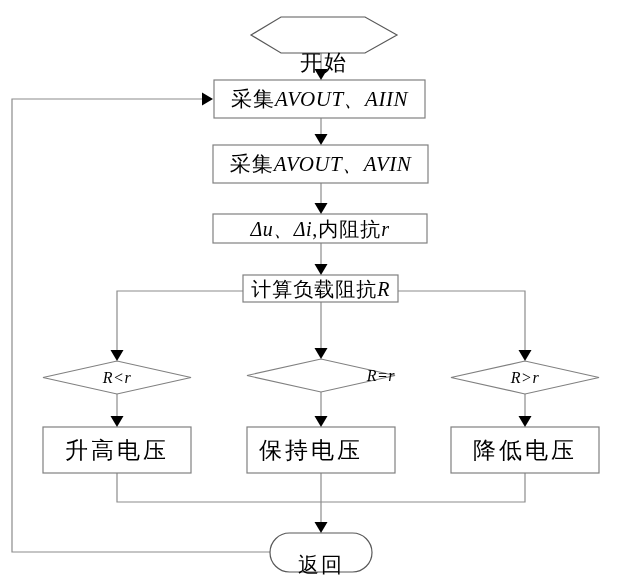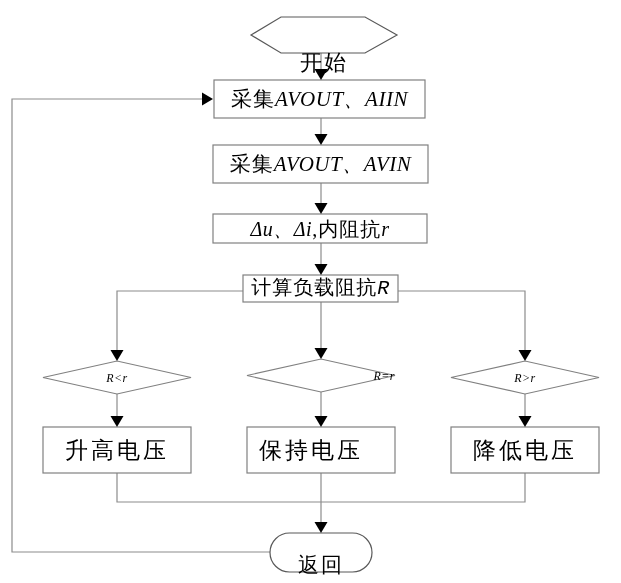--- a/index.html
+++ b/index.html
@@ -16,21 +16,21 @@
     position:absolute;
     display:flex;align-items:center;justify-content:center;
     line-height:1;white-space:nowrap;
     letter-spacing:1px;
     color:#000000;
   }
   .lbl .it{font-style:italic;letter-spacing:0.5px;}
   .f-terminal{font-size:22px;letter-spacing:2px;}
   .f-proc{font-size:21px;border-radius:17px;}
   .f-small{font-size:20px;}
-  .f-dec{font-size:12px;}
+  .f-dec{font-size:16px;}
   .f-big{font-size:23px;letter-spacing:3px;}
   .f-ret{font-size:21px;letter-spacing:2px;}
   .edge{stroke:#8c8c8c;stroke-width:1.2;fill:none;}
   .shape{stroke:#808080;stroke-width:1.2;fill:#ffffff;}
   .terminal-shape{stroke:#595959;stroke-width:1.2;fill:#ffffff;}
   .head{fill:#000000;stroke:none;}
 </style>
 </head>
 <body>
 
@@ -89,21 +89,21 @@
     </div>
   <div class="lbl f-proc" style="left:213px;top:145px;width:215px;height:38px;">
       <span>采集</span>
       <span class="it">AVOUT、AVIN</span>
     </div>
   <div class="lbl f-small" style="left:213px;top:214px;width:214px;height:29px;">
       <span class="it">Δu、Δi</span>
       <span>,内阻抗</span>
       <span class="it">r</span>
     </div>
-  <div class="lbl f-small" style="left:243px;top:275px;width:155px;height:27px;font-family:Liberation Mono, monospace;">
+  <div class="lbl f-small" style="left:243px;top:275px;width:155px;height:27px;">
       <span>计算负载阻抗</span>
       <span class="it">R</span>
     </div>
   <div class="lbl f-dec" style="left:43px;top:361px;width:148px;height:33px;">
       <span class="it">R&lt;r</span>
     </div>
   <div class="lbl f-dec" style="left:247px;top:359px;width:148px;height:33px;justify-content:flex-end;">
       <span class="it">R=r</span>
     </div>
   <div class="lbl f-dec" style="left:451px;top:361px;width:148px;height:33px;">

